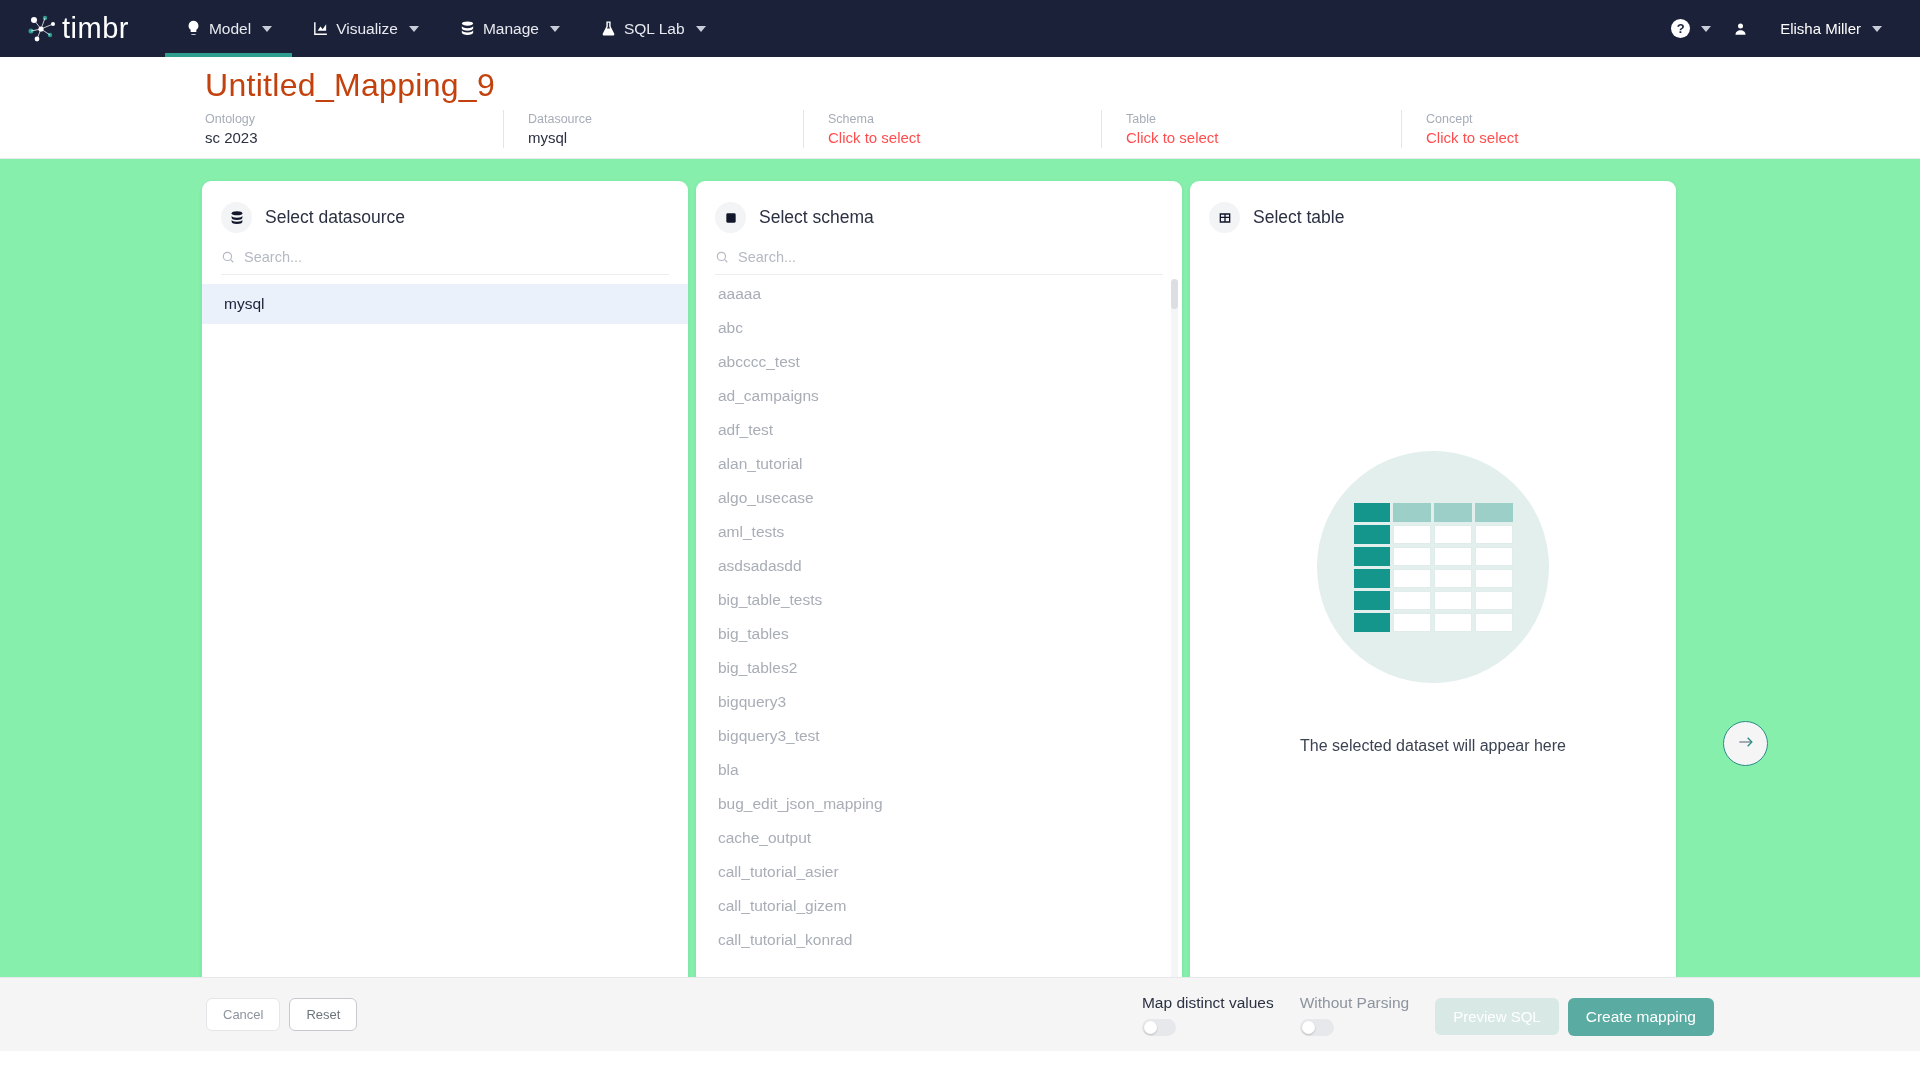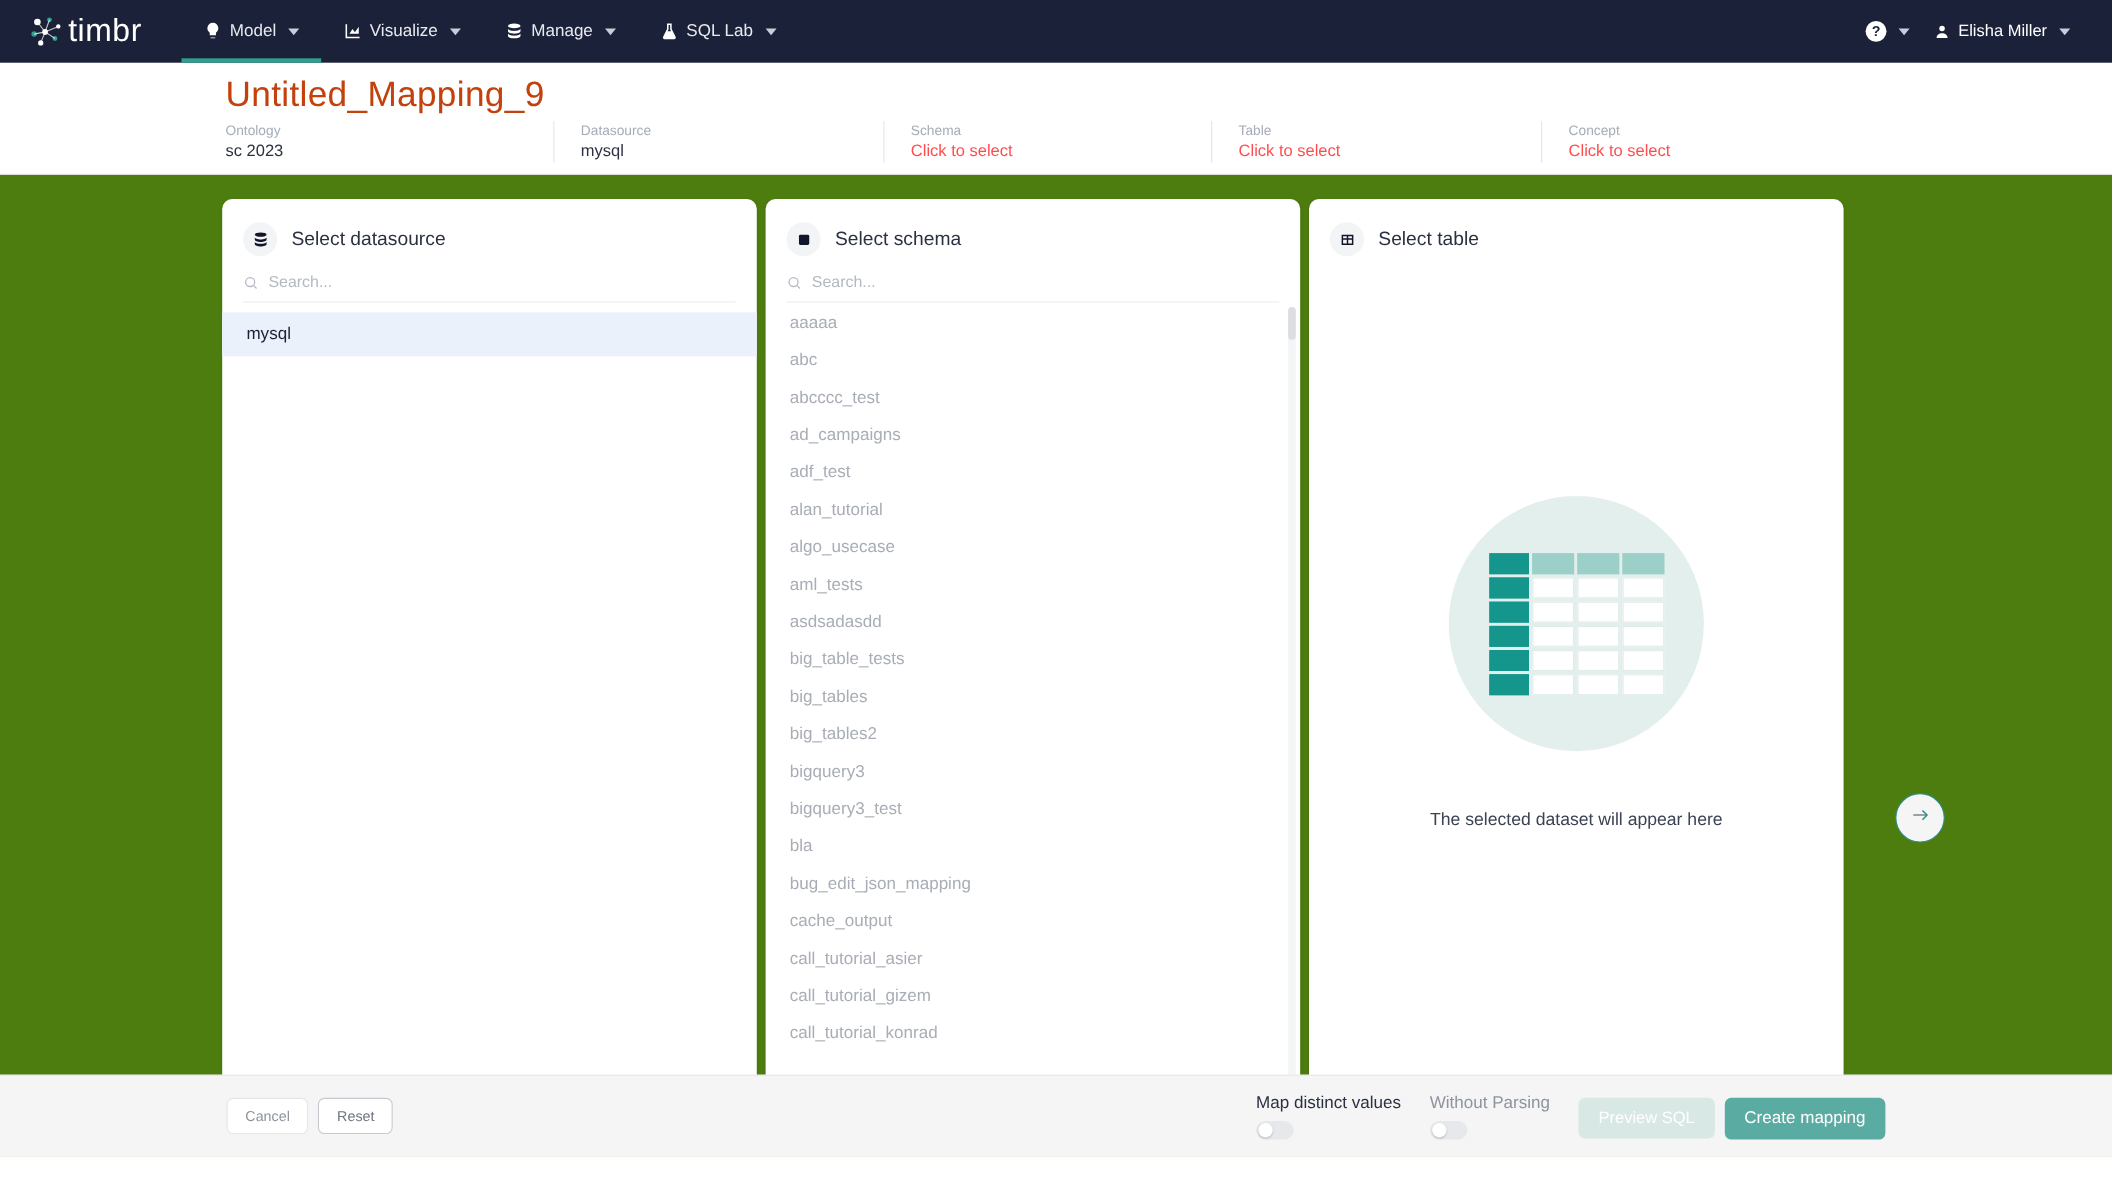--- a/index.html
+++ b/index.html
@@ -41,21 +41,21 @@
     margin-left: auto; display: flex; align-items: center; gap: 22px;
     padding-right: 12px;
   }
   .help-wrap, .user-wrap { display: flex; align-items: center; gap: 7px; cursor: pointer; }
   .help-circle {
     width: 19px; height: 19px; border-radius: 50%;
     background: #ffffff; color: #1b2138;
     font-size: 13px; font-weight: bold;
     display: flex; align-items: center; justify-content: center;
   }
-  .user-name { color: #ffffff; font-size: 15px; }
+  .user-name { color: #ffffff; font-size: 15px; margin-left: 25px; }
   .person-icon { width: 15px; height: 16px; }
   .person-icon svg { width: 100%; height: 100%; fill: #ffffff; }
 
   
   .subheader { background: #ffffff; padding: 10px 0 0 0; border-bottom: 1px solid #e9ebef; }
   .title-row { display: flex; align-items: center; padding: 0 0 0 205px; position: relative; }
   .page-title { font-size: 32px; color: #c2410c; font-weight: 400; letter-spacing: .3px; }
   .mapping-method-wrap {
     margin-left: auto; display: flex; align-items: center; gap: 16px;
     padding-right: 140px;
@@ -75,21 +75,21 @@
     display: flex; padding: 6px 0 10px 205px; align-items: flex-end;
   }
   .meta-cell { position: relative; padding-right: 20px; }
   .meta-cell + .meta-cell { border-left: 1px solid #e3e5ea; padding-left: 24px; }
   .meta-label { font-size: 12.5px; color: #a6adb8; line-height: 18px; }
   .meta-value { font-size: 15px; color: #2b3142; line-height: 20px; }
   .meta-value.link { color: #ff4d4f; cursor: pointer; }
 
   
   .main {
-    position: relative; background: #4d7c0f;
+    position: relative; background: #86efac;
     height: 892px; padding: 22px 0 0 0;
   }
   .panels {
     display: flex; gap: 4px; padding-left: 202px;
   }
   .panel {
     background: #ffffff; border-radius: 9px;
     box-shadow: 0 1px 4px rgba(0,0,0,.07);
     height: 855px; position: relative;
   }

